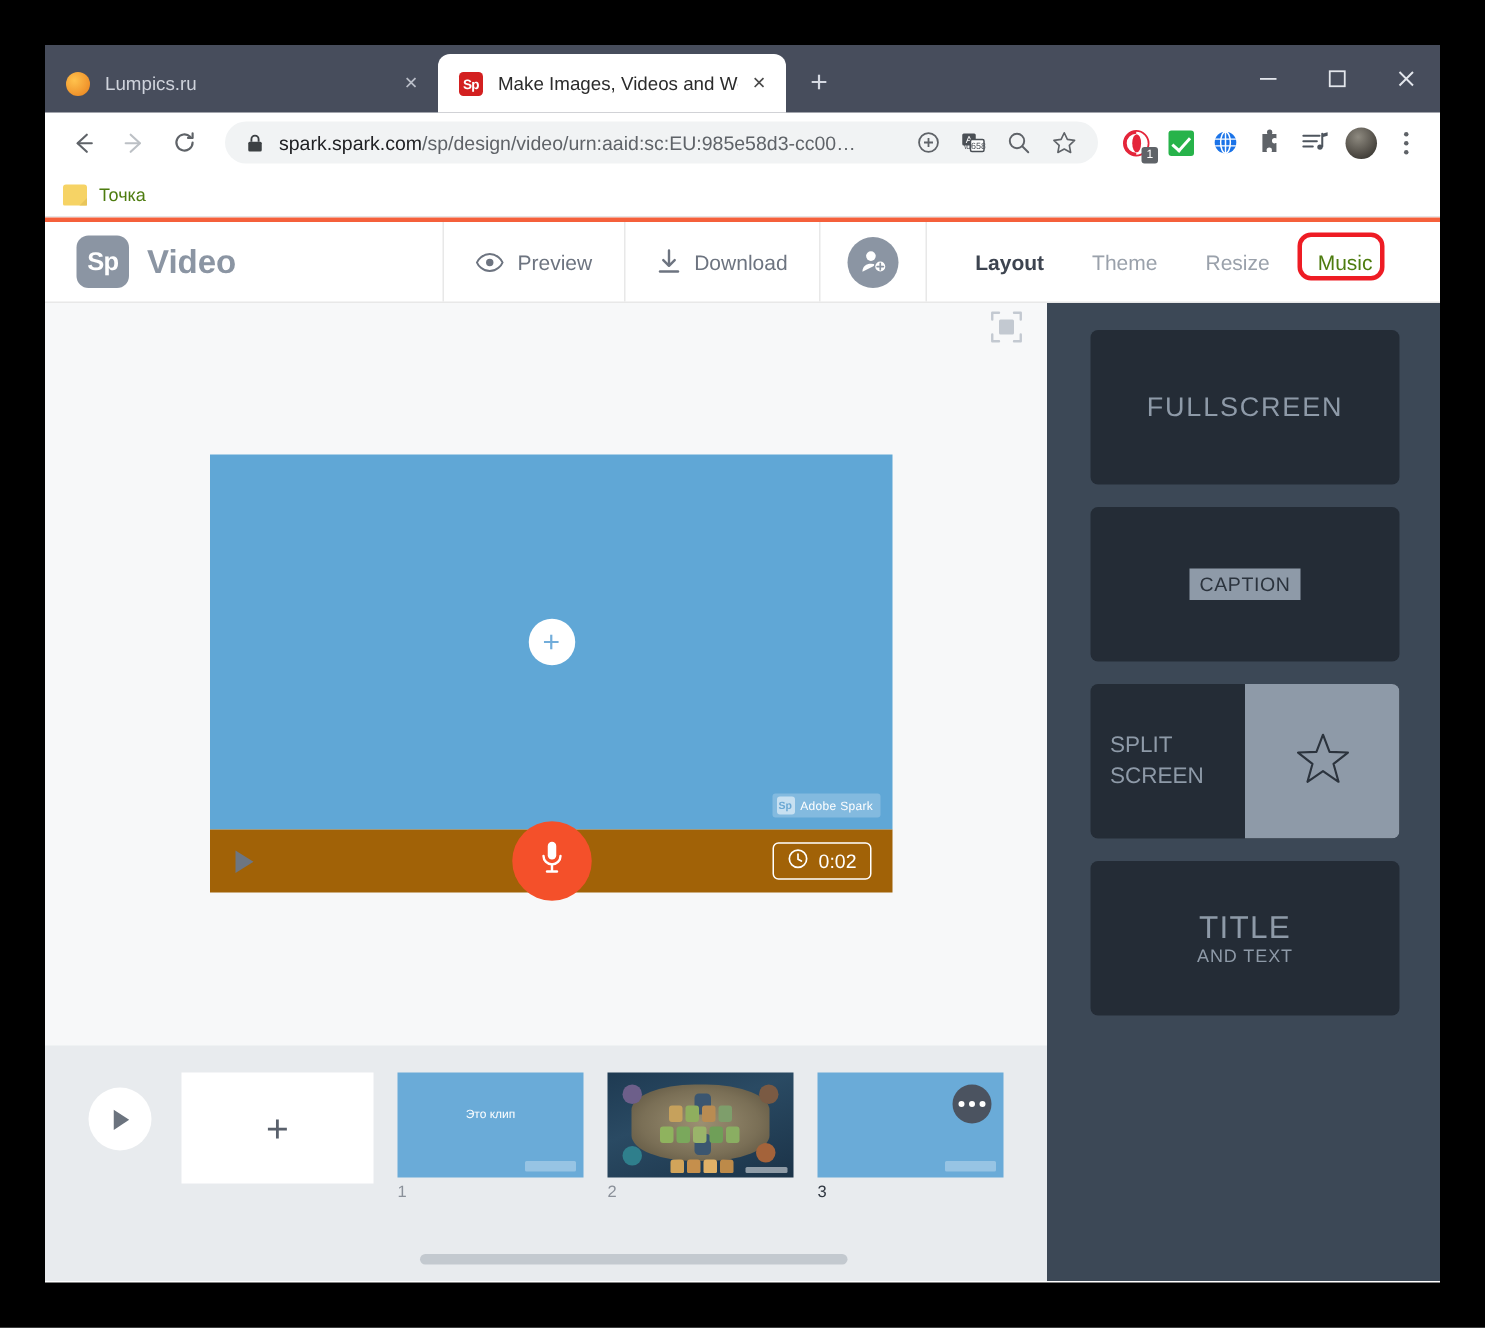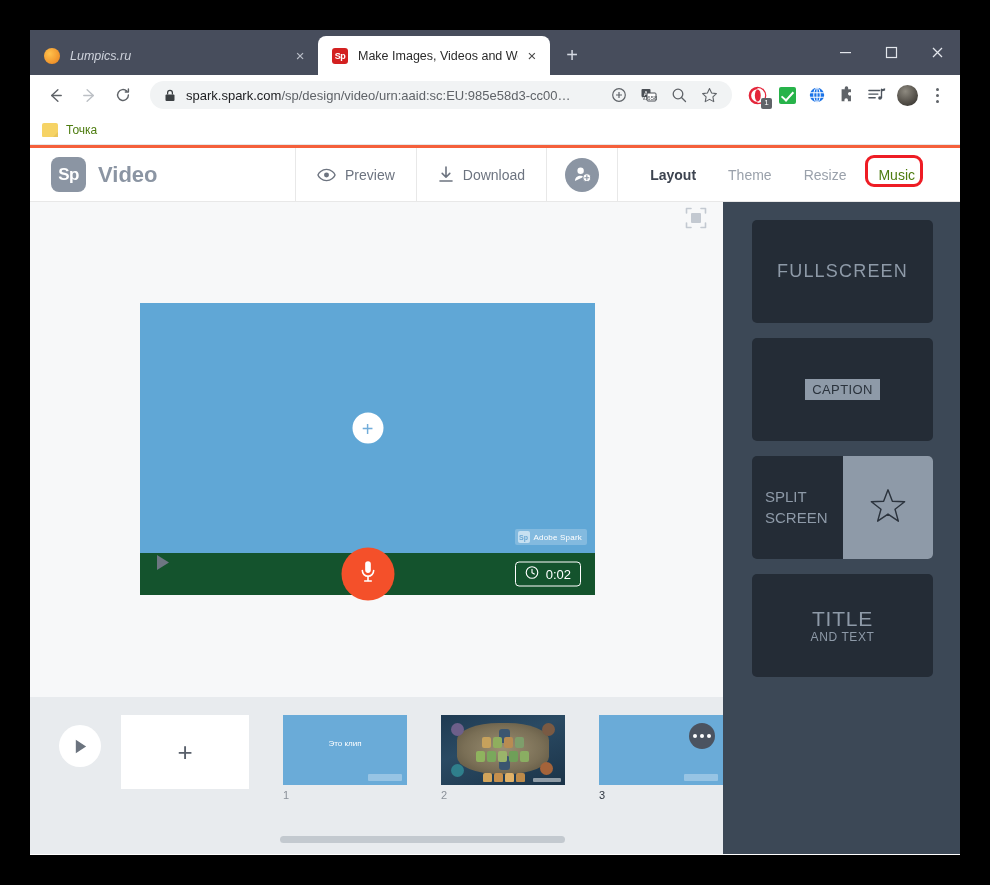--- a/index.html
+++ b/index.html
@@ -31,21 +31,21 @@
     position: relative;
     height: 39px;
     display: flex;
     align-items: center;
     padding: 0 10px 0 14px;
     border-radius: 8px 8px 0 0;
     font-size: 12.5px;
     color: #cfd3dc;
     min-width: 0;
   }
-  .tab.inactive { width: 288px; font-style: italic; }
+  .tab.inactive { width: 262px; }
   .tab.active {
     width: 232px;
     background: #fff;
     color: #2b2b2b;
   }
   .tab-favicon {
     width: 16px; height: 16px;
     flex: 0 0 16px;
     margin-right: 10px;
     border-radius: 50%;
@@ -343,23 +343,23 @@
     border-radius: 2px;
     color: #6ba8d4;
     font-size: 7px;
     font-weight: bold;
     display: flex; align-items: center; justify-content: center;
   }
   .wm-text { font-size: 8px; color: #fff; letter-spacing: .2px; }
 
   .controls {
     height: 42px;
-    background: #14532d;
-    display: flex;
-    align-items: flex-start;
+    background: #a16207;
+    display: flex;
+    align-items: center;
     position: relative;
     padding: 0 14px;
   }
   .ctrl-play { color: #6d7682; display:flex; }
   .time-pill {
     position: absolute;
     right: 14px; top: 50%;
     transform: translateY(-50%);
     border: 1px solid #fff;
     border-radius: 4px;
@@ -399,21 +399,21 @@
   .tl-add {
     width: 128px; height: 74px;
     background: #fff;
     display: flex; align-items: center; justify-content: center;
     color: #59606b;
     font-size: 26px;
     font-weight: 300;
     flex: 0 0 auto;
     margin-top: 0;
   }
-  .tl-item { margin-left: 34px; flex: 0 0 auto; }
+  .tl-item { margin-left: 16px; flex: 0 0 auto; }
   .tl-thumb {
     width: 124px; height: 70px;
     position: relative;
     overflow: hidden;
   }
   .tl-thumb.blue { background: #6aabd8; }
   .tl-caption {
     position: absolute;
     left: 0; right: 0;
     top: 40%;

